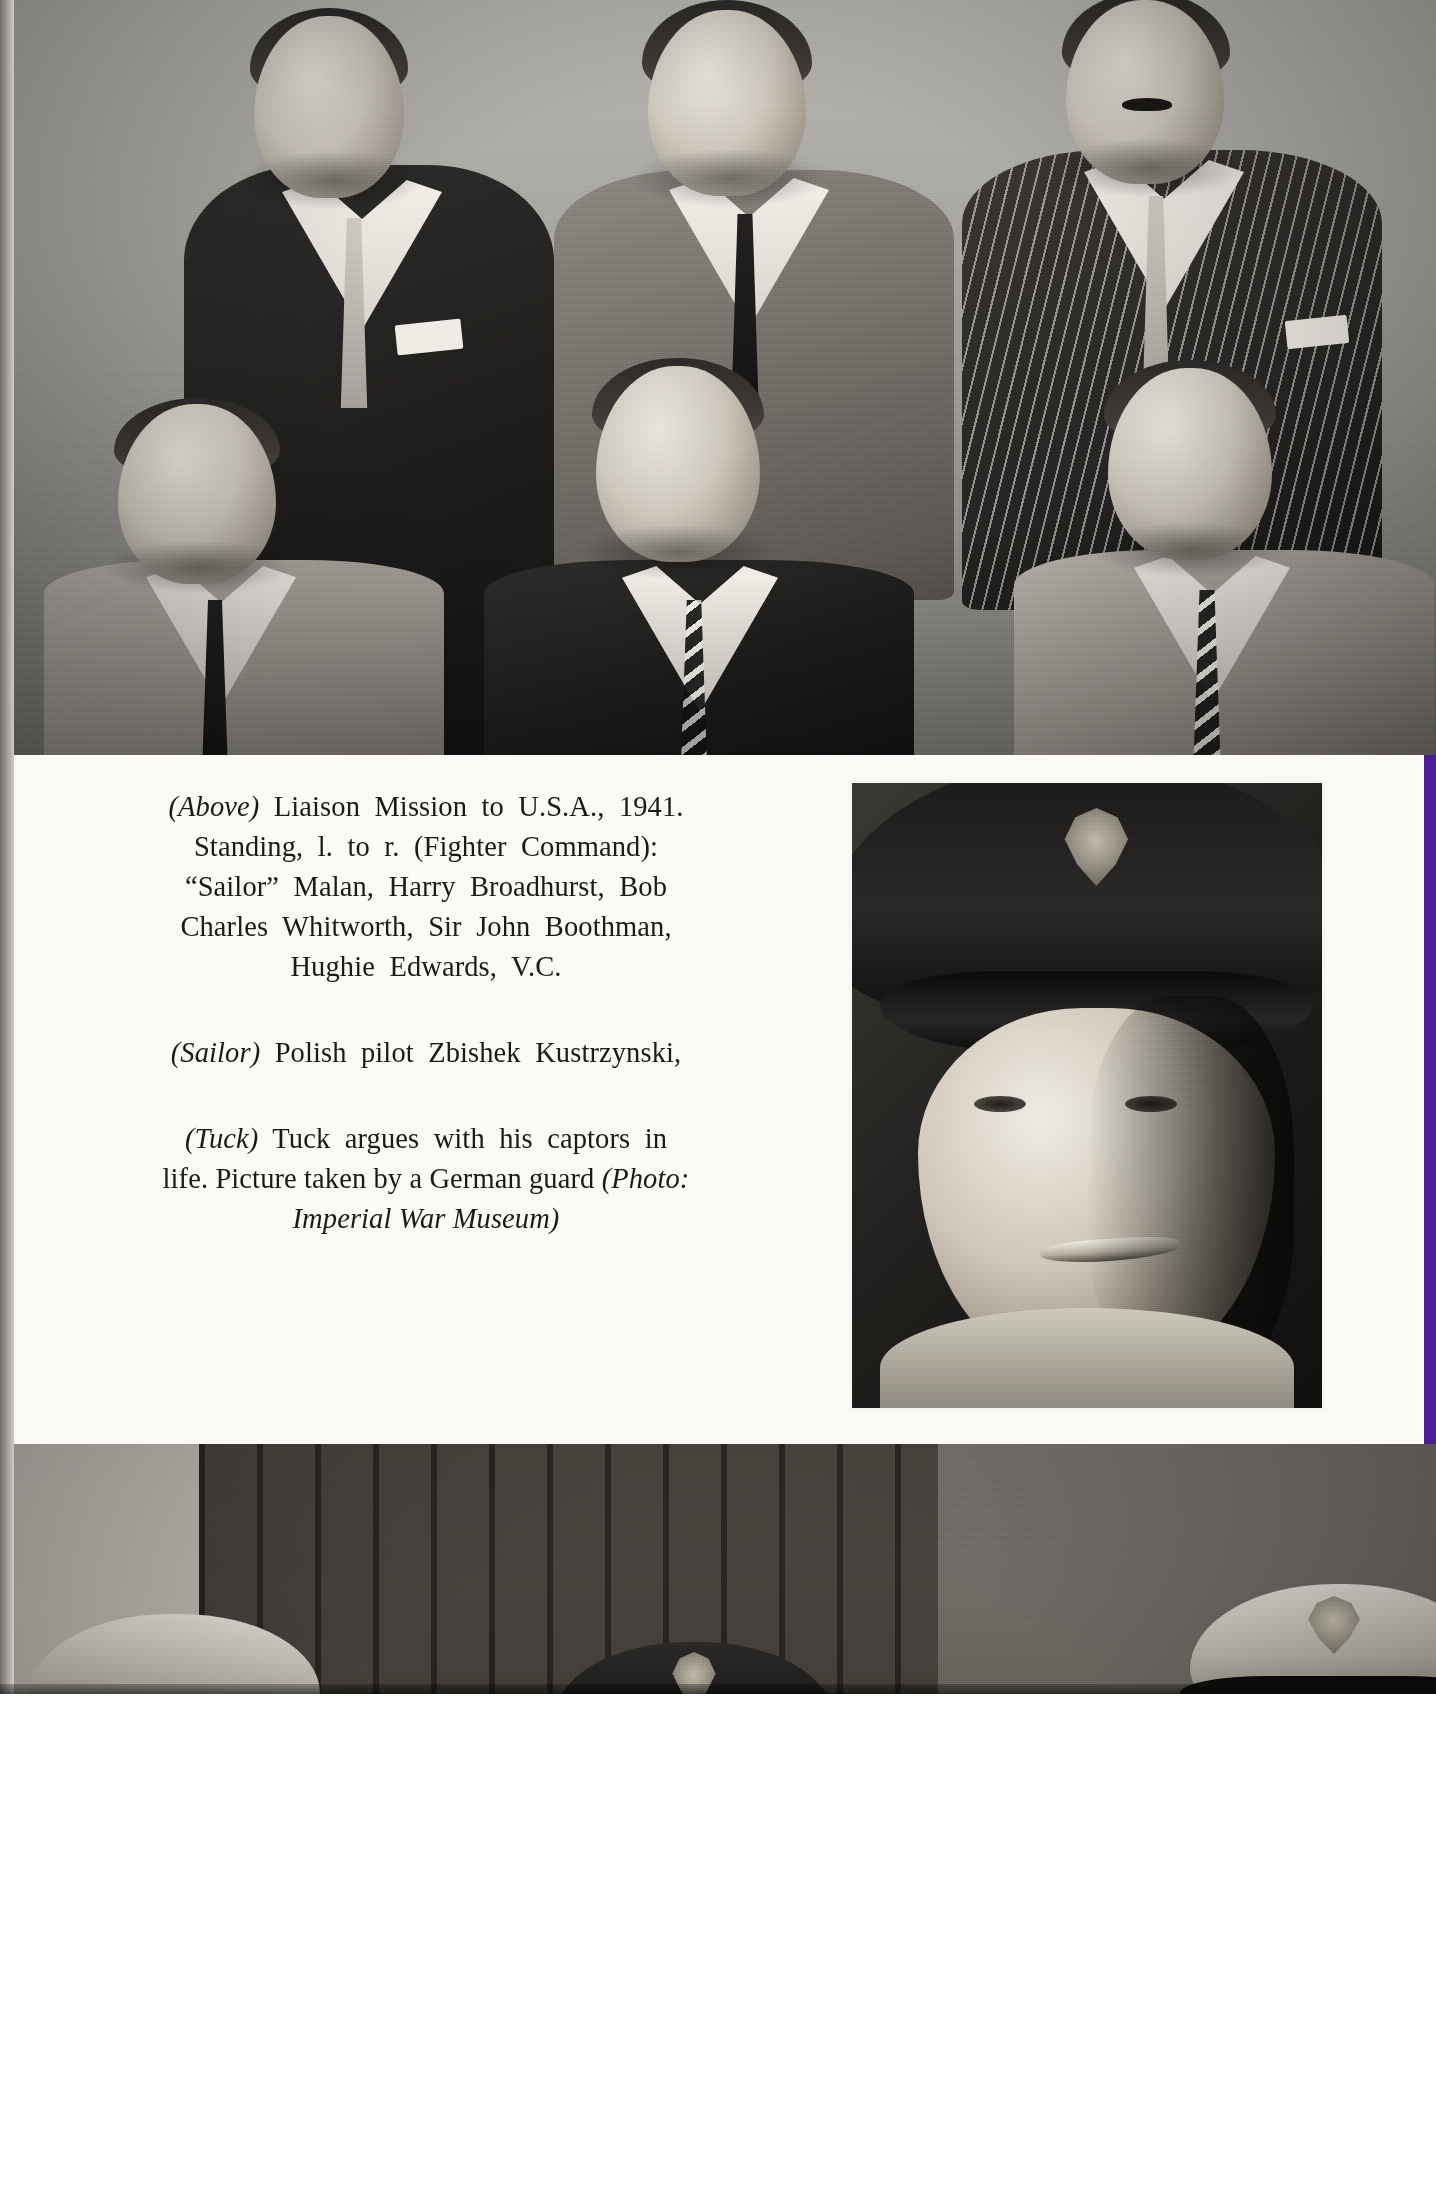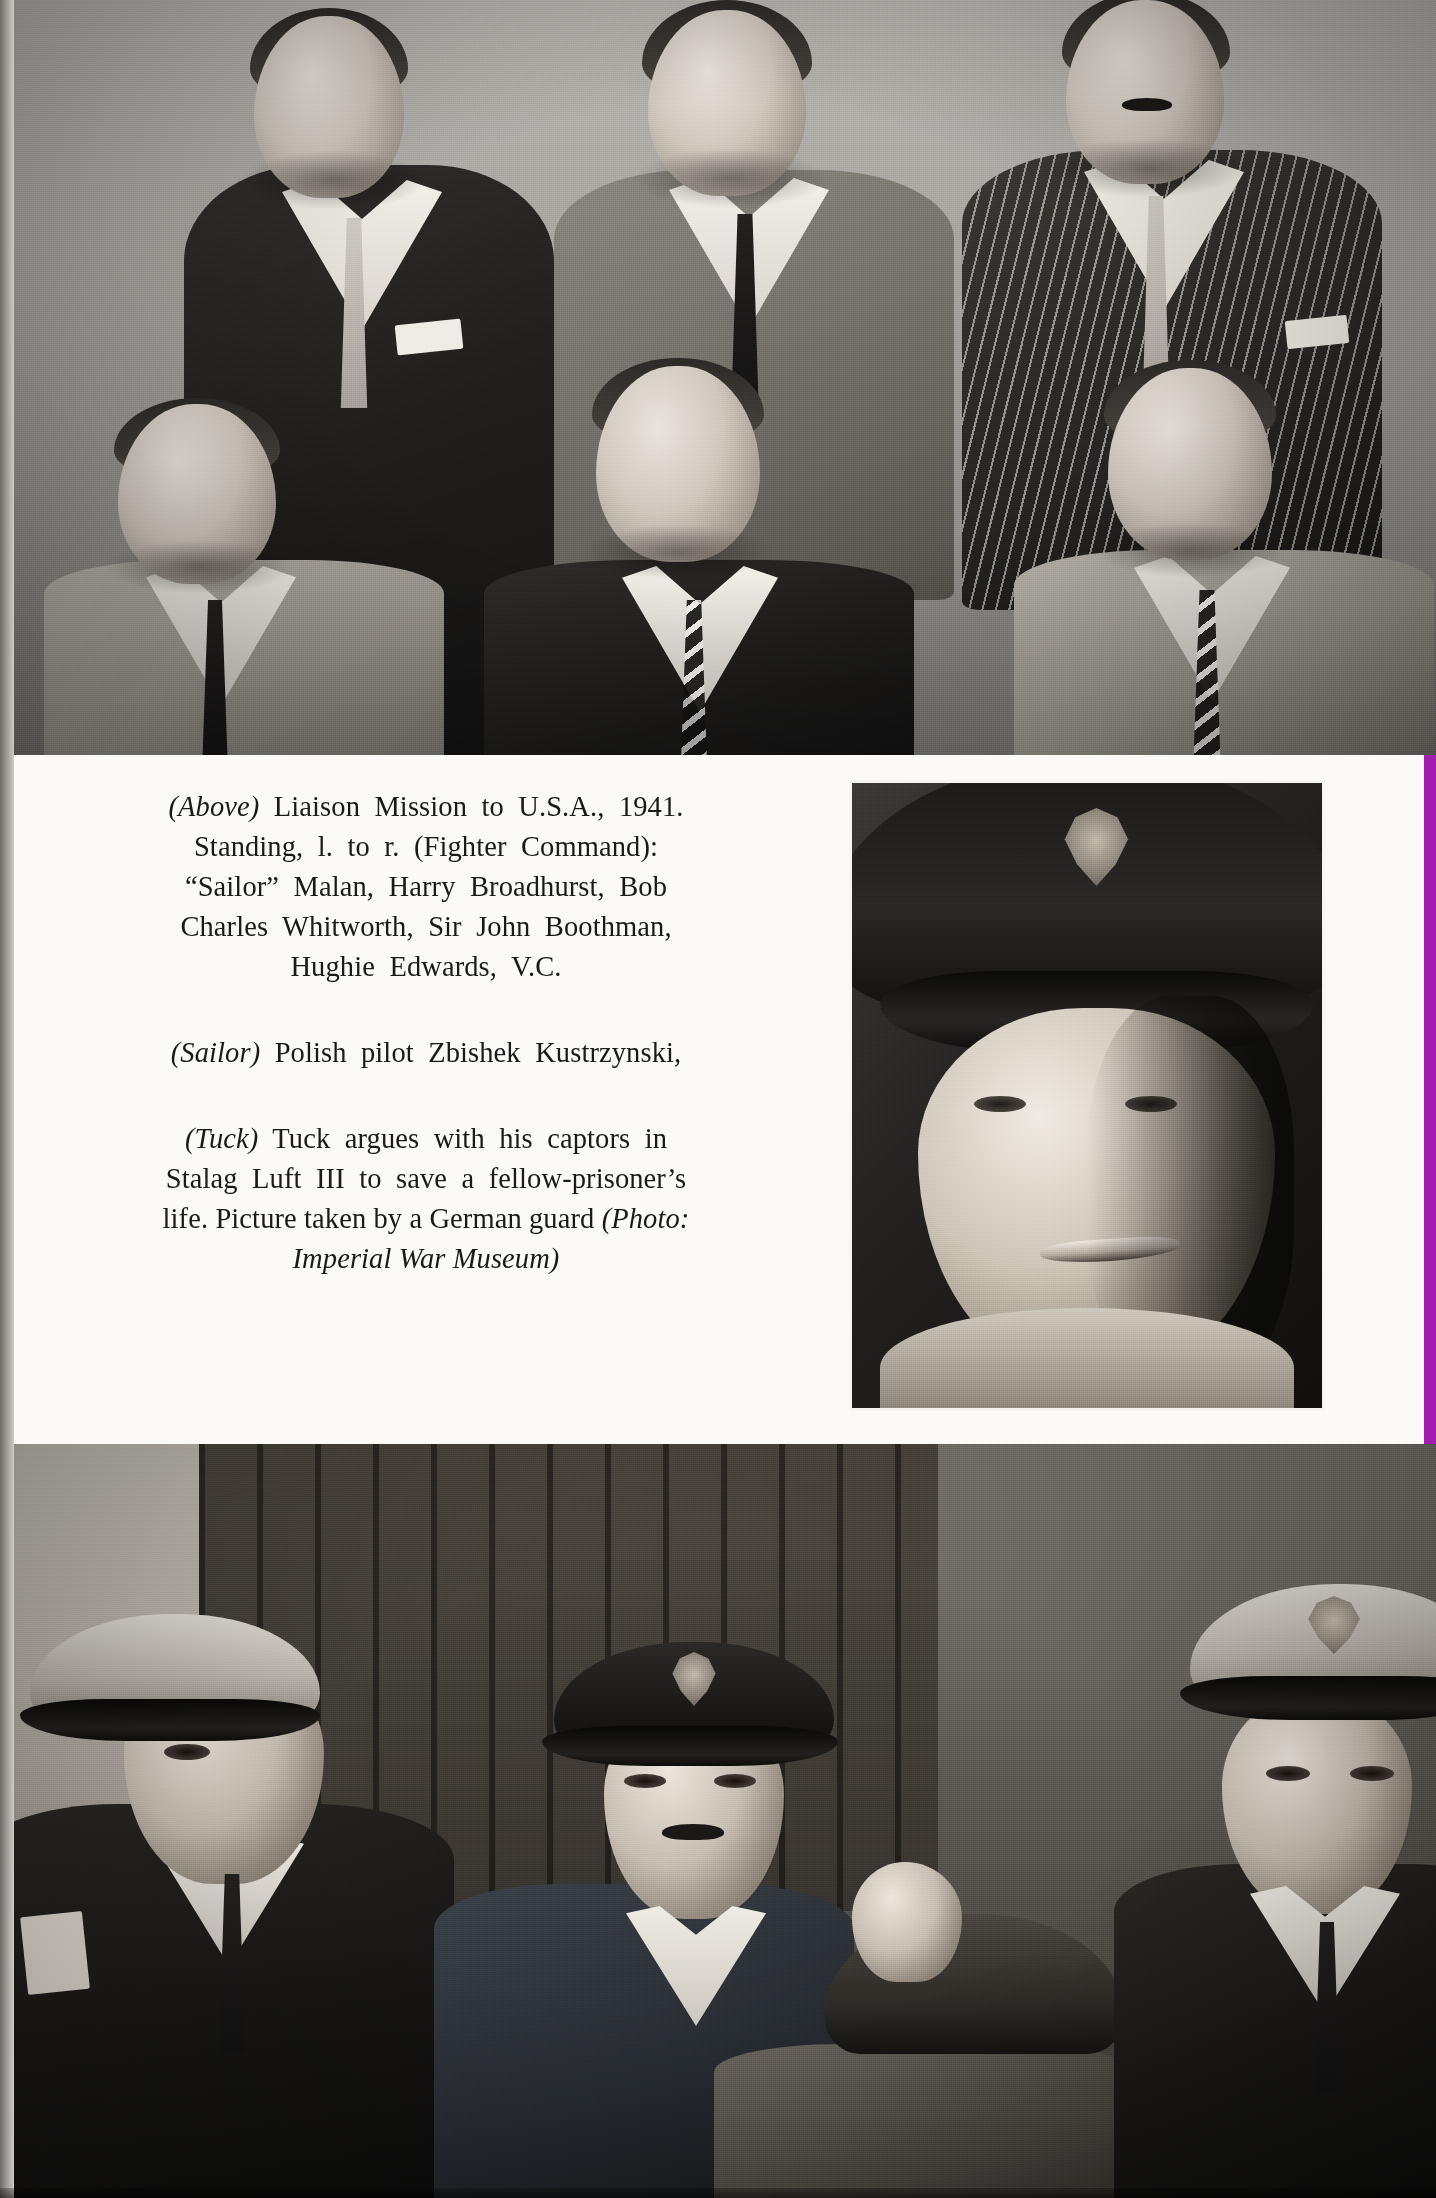--- a/index.html
+++ b/index.html
@@ -9,22 +9,22 @@
   }
   body {
     width: 1436px;
     height: 2198px;
     font-family: "Liberation Serif", serif;
     overflow: hidden;
   }
   .page {
     position: relative;
     width: 1436px;
-    height: 2198px;
-    background: #a21caf;
+    height: 1694px;
+    background: #4c1d95;
     overflow: hidden;
   }
   
   .photo-top {
     position: absolute;
     left: 14px;
     top: 0px;
     width: 1422px;
     height: 755px;
     background: #6f6f6d;
@@ -377,21 +377,20 @@
       <div class="cap-block">
         <p>
           <span class="ital">(</span><span class="ital">Sailor</span><span class="ital">)</span>&nbsp; Polish&nbsp; pilot&nbsp; Zbishek&nbsp; Kustrzynski,
         </p>
       </div>
 
       <div class="cap-block">
         <p>
           <span class="ital">(</span><span class="ital">Tuck</span><span class="ital">)</span>&nbsp; Tuck&nbsp; argues&nbsp; with&nbsp; his&nbsp; captors&nbsp; in
         </p>
-        <p>Stalag&nbsp; Luft&nbsp; III&nbsp; to&nbsp; save&nbsp; a&nbsp; fellow-prisoner’s</p>
         <p style="text-align:left;">life. Picture taken by a German guard <span class="ital">(Photo:</span></p>
         <p style="text-align:center;" class="ital">Imperial War Museum)</p>
       </div>
 
     </div>
   </div>
 
   <div class="photo-portrait">
     <div class="portrait-bg"></div>
     <div class="cap-crown"></div>

